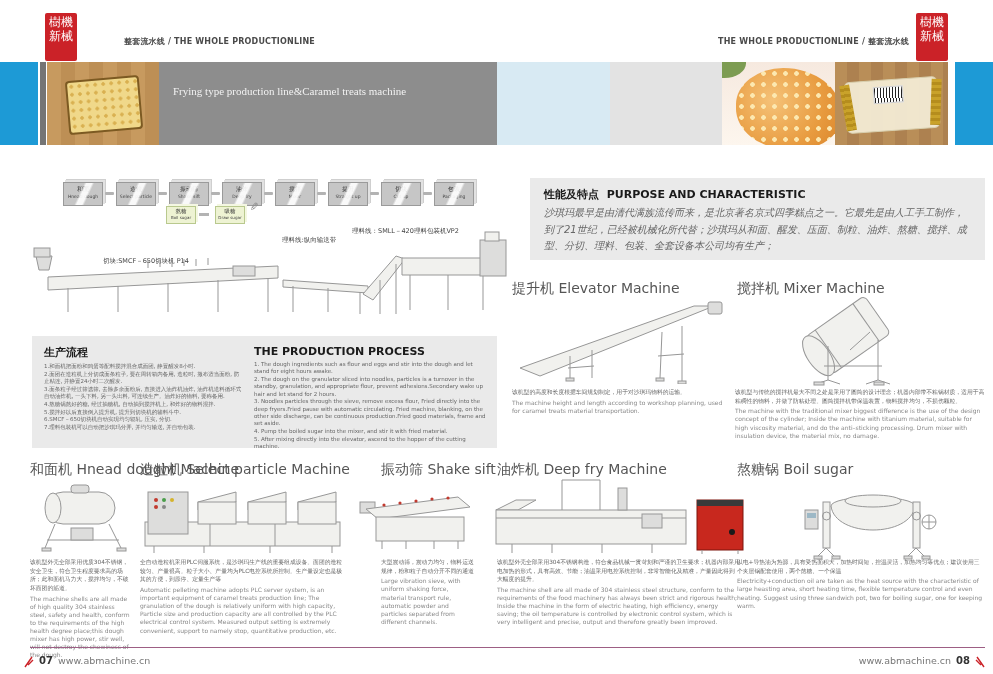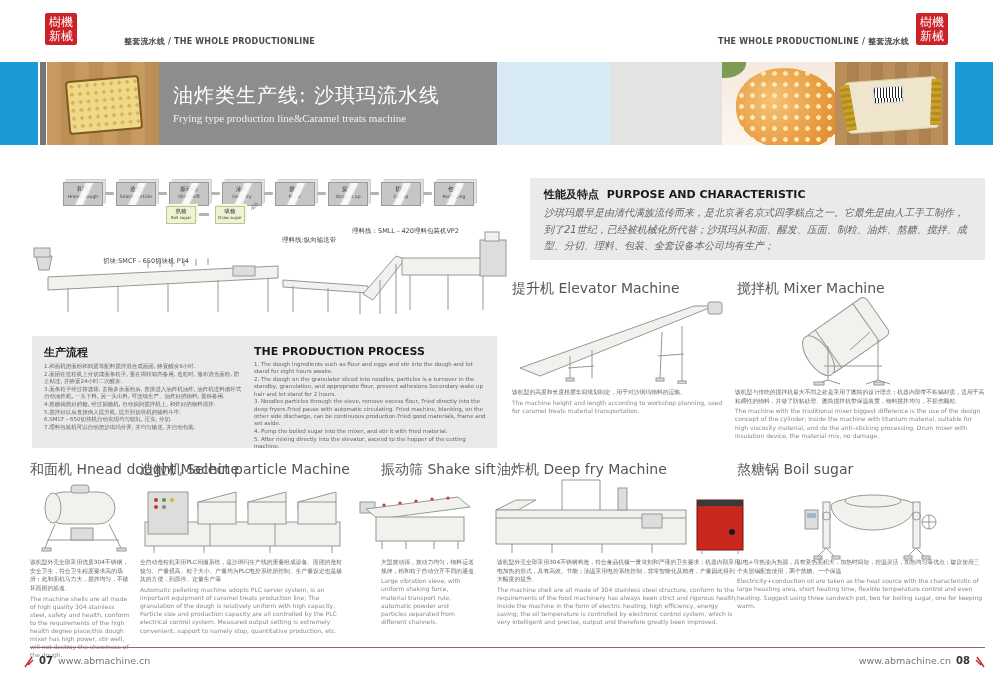--- a/index.html
+++ b/index.html
@@ -1,19 +1,19 @@
 <!DOCTYPE html>
 <html><head>
 <meta charset="utf-8">
 <style>
   html,body{margin:0;padding:0;background:#fff;}
   .page{position:relative;width:993px;height:674px;background:#fff;overflow:hidden;
         font-family:"DejaVu Sans","Liberation Sans",sans-serif;color:#555;}
   
-  .seal{position:absolute;width:32px;height:32px;background:#cb2228;border-radius:2px;
+  .seal{position:absolute;width:32px;height:48px;background:#cb2228;border-radius:2px;
         color:#fff;font-size:12px;line-height:14px;text-align:center;
         padding:2px;box-sizing:border-box;word-break:break-all;overflow:hidden;}
   .seal.left{left:45px;top:13px;}
   .seal.right{left:916px;top:13px;}
   .tagline{position:absolute;top:36px;font-size:8px;color:#4a4a4a;font-weight:bold;letter-spacing:.2px;}
   .tagline.left{left:84px;padding-left:40px;}
   .tagline.right{right:84px;text-align:right;}
   
   .band{position:absolute;top:62px;height:83px;}
   .blue-block{background:#1d9ad6;}
@@ -96,21 +96,20 @@
   <div class="tagline left">整套流水线 / THE WHOLE PRODUCTIONLINE</div>
   <div class="tagline right">THE WHOLE PRODUCTIONLINE / 整套流水线</div>
   <div class="seal right">樹機新械</div>
 
   <div class="band blue-block bb-left"></div>
   <div class="band gray-strip"></div>
   <div class="band photo ph-sachima">
     <div class="treat"></div>
   </div>
   <div class="band banner">
-    <div class="t-cn">油炸类生产线: 沙琪玛流水线</div>
     <div class="t-en">Frying type production line&amp;Caramel treats machine</div>
   </div>
   <div class="band lightblue"></div>
   <div class="band lightgray"></div>
   <div class="band photo ph-closeup">
     <div class="leaf"></div>
     <div class="blob"></div>
   </div>
   <div class="band photo ph-package">
     <div class="packet">

